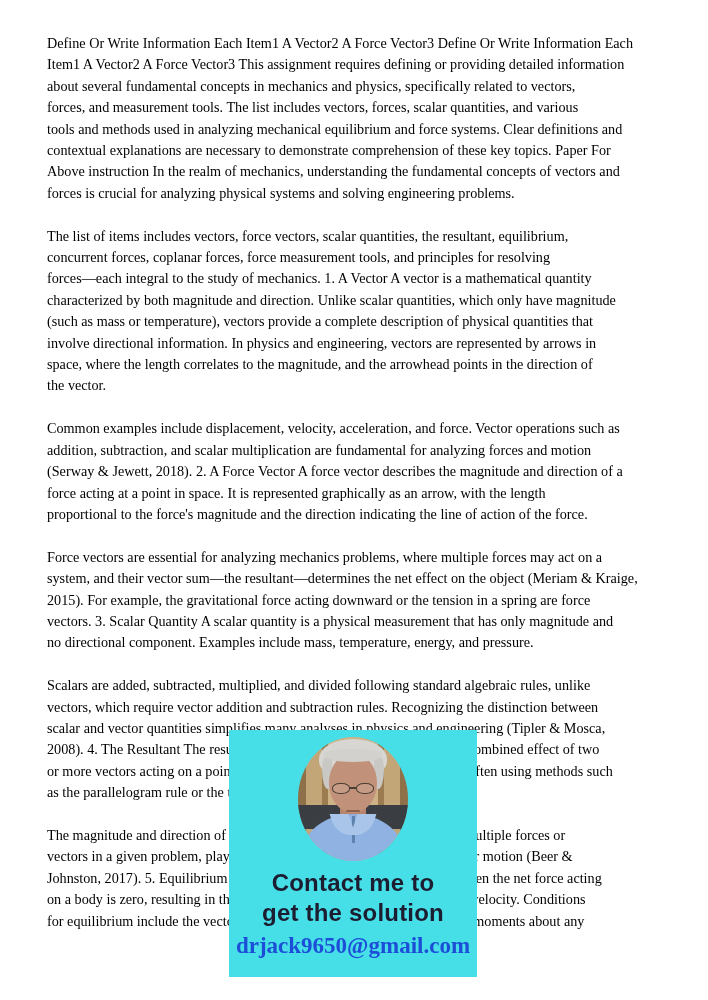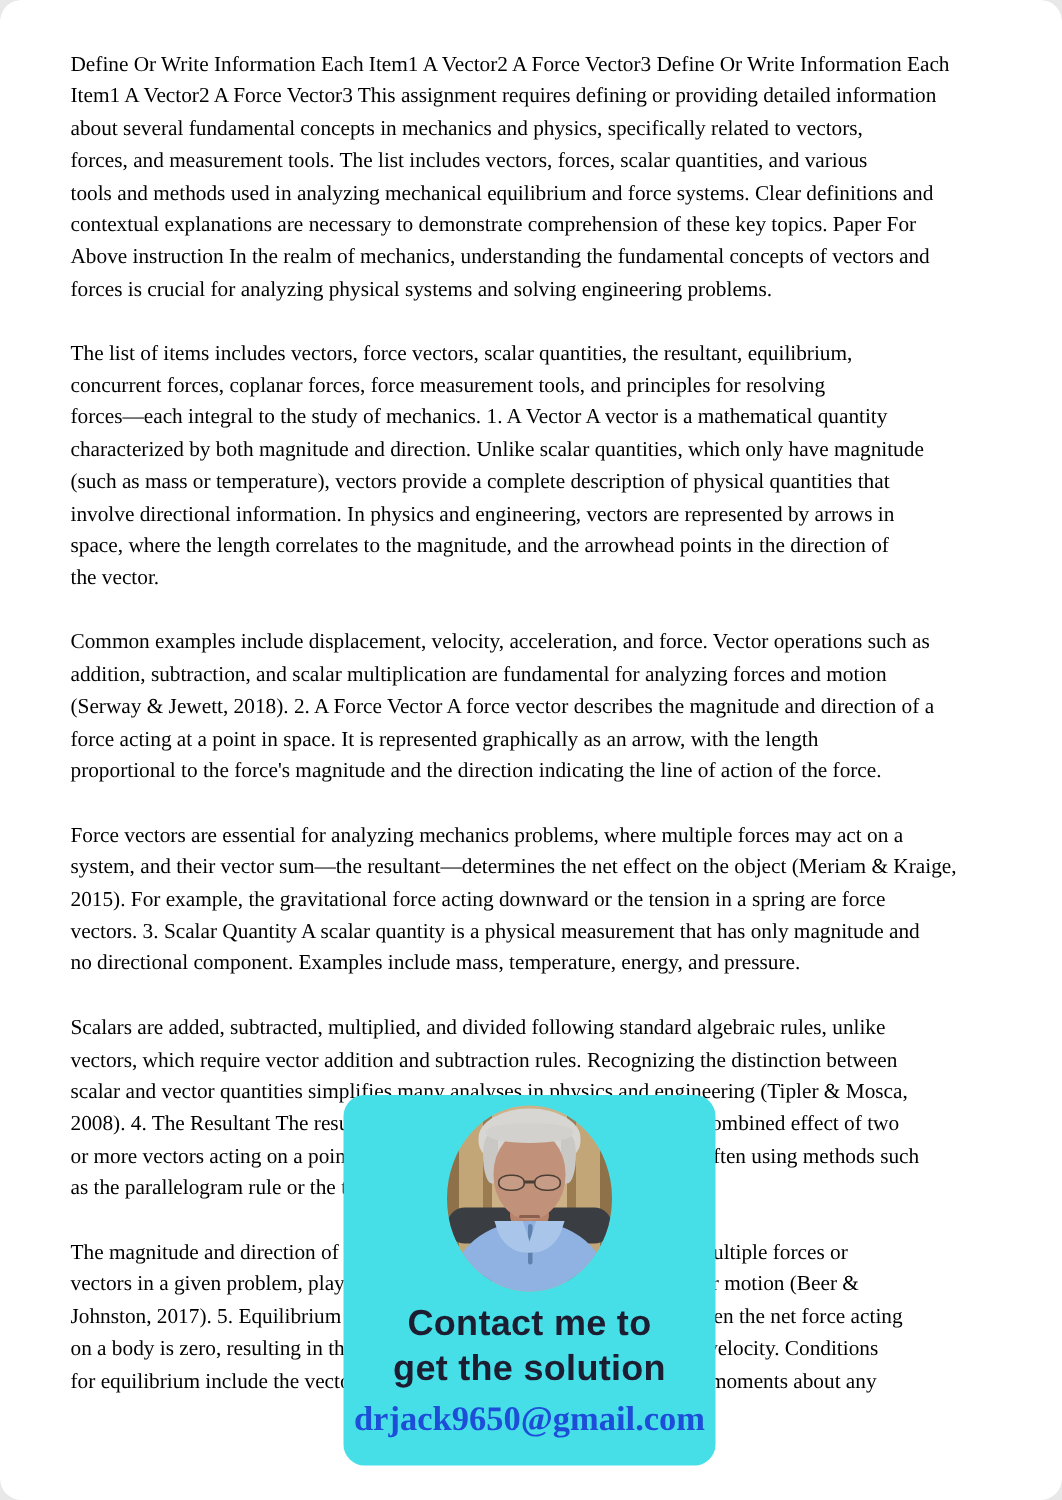--- a/index.html
+++ b/index.html
@@ -1,15 +1,15 @@
 <!DOCTYPE html>
 <html><head>
 <meta charset="utf-8">
 <style>
-  * { margin: 0; padding: 0; box-sizing: border-box; border-radius: 14px; }
+  * { margin: 0; padding: 0; box-sizing: border-box; }
   html, body { background: #e8e8e8; }
   .page {
     position: relative;
     width: 708px;
     height: 1000px;
     background: #ffffff;
     overflow: hidden;
     font-family: "Liberation Serif", serif;
   }
   .doc {

